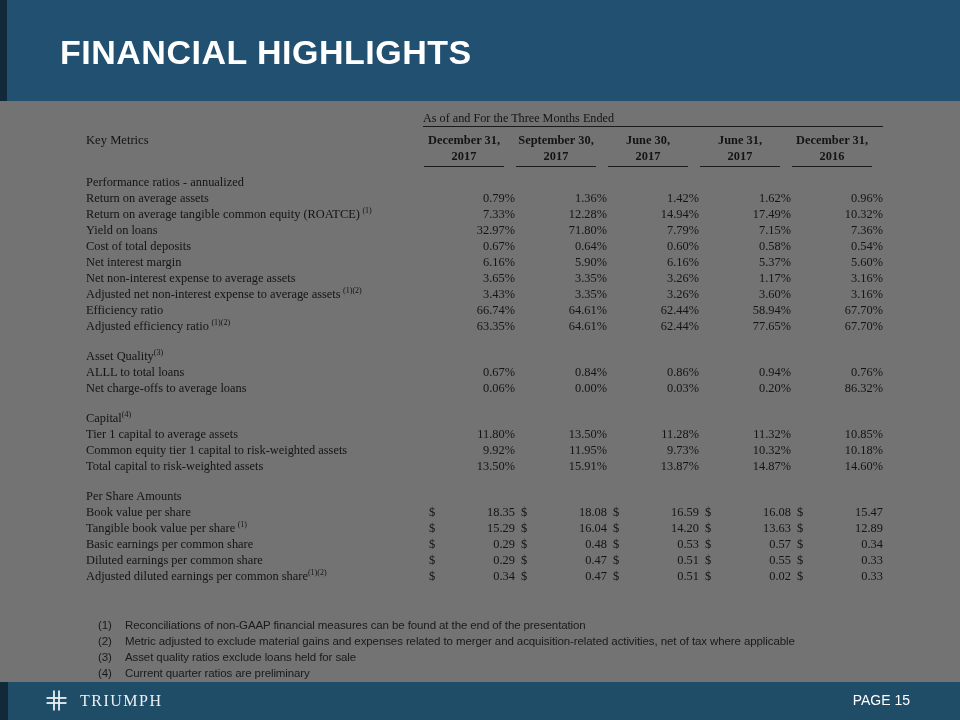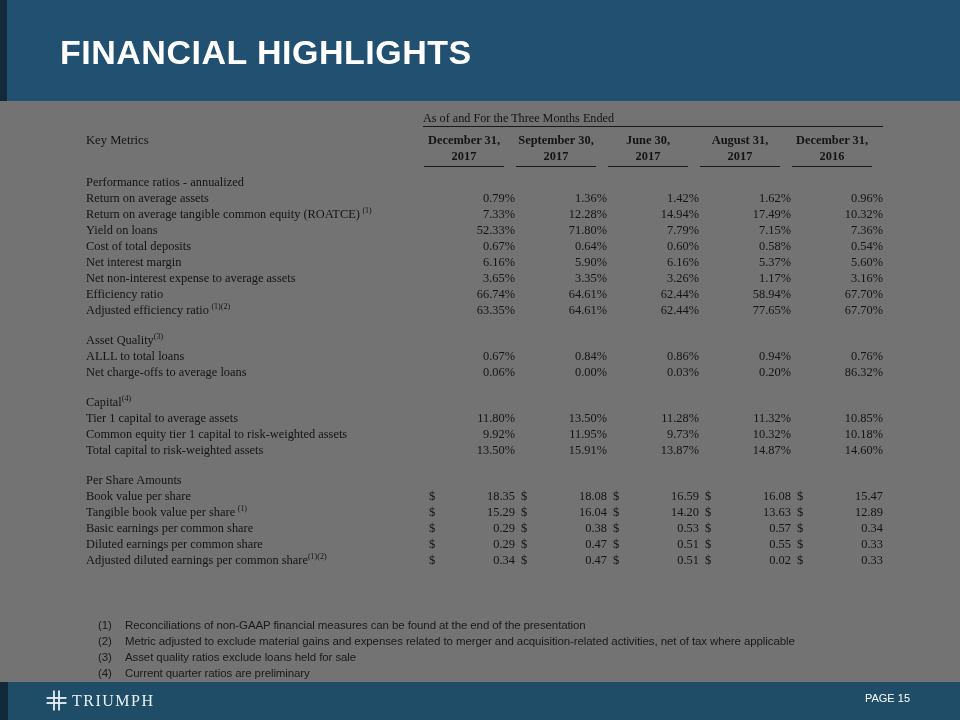--- a/index.html
+++ b/index.html
@@ -6,24 +6,24 @@
   .slide{position:relative;width:960px;height:720px;background:#737373;overflow:hidden;
          font-family:"Liberation Serif",serif;color:#141414;}
   
   .header{position:absolute;top:0;left:0;width:960px;height:101px;background:#215070;}
   .header-edge{position:absolute;top:0;left:0;width:7px;height:101px;background:#12293a;}
   .title{position:absolute;left:60px;top:33px;font-family:"Liberation Sans",sans-serif;
          font-weight:bold;font-size:34px;letter-spacing:.5px;color:#ffffff;white-space:nowrap;}
   
   .footer{position:absolute;left:0;bottom:0;width:960px;height:38px;background:#1f4c67;}
   .footer-edge{position:absolute;left:0;bottom:0;width:8px;height:38px;background:#12293a;}
-  .logo{position:absolute;left:46px;top:8px;display:flex;align-items:center;gap:5px;color:#eaf1f5;}
+  .logo{position:absolute;left:46px;top:8px;display:flex;align-items:center;gap:13px;color:#eaf1f5;}
   .logo-text{font-family:"Liberation Serif",serif;font-size:16px;letter-spacing:1.5px;}
   .page-num{position:absolute;right:50px;top:10px;font-family:"Liberation Sans",sans-serif;
-            font-size:11px;color:#ffffff;}
+            font-size:14px;color:#ffffff;}
   
   table.km{position:absolute;left:86px;top:104px;border-collapse:collapse;table-layout:fixed;
            font-size:12.4px;line-height:16px;}
   table.km th,table.km td{padding:0;font-weight:normal;vertical-align:bottom;}
   .lblcol{width:337px;text-align:left;}
   td.val,th.vh{width:92px;}
   td.val{text-align:right;padding-right:11px;white-space:nowrap;}
   th.vh{vertical-align:bottom;}
   .dc{width:80px;margin-left:auto;margin-right:11px;text-align:center;font-weight:bold;
       white-space:nowrap;font-size:12.4px;}
@@ -67,21 +67,21 @@
         <th class="vh">
             <div class="dc">December 31,</div>
           </th>
         <th class="vh">
             <div class="dc">September 30,</div>
           </th>
         <th class="vh">
             <div class="dc">June 30,</div>
           </th>
         <th class="vh">
-            <div class="dc">August 31,</div>
+            <div class="dc">June 31,</div>
           </th>
         <th class="vh">
             <div class="dc">December 31,</div>
           </th>
       </tr>
       <tr class="years">
         <th class="lblcol"></th>
         <th class="vh">
             <div class="dc yr">2017</div>
           </th>
@@ -117,21 +117,21 @@
         <tr class="row">
           <td class="lblcol lbl2">Return on average tangible common equity (ROATCE) <sup>(1)</sup></td>
           <td class="val">7.33%</td>
           <td class="val">12.28%</td>
           <td class="val">14.94%</td>
           <td class="val">17.49%</td>
           <td class="val">10.32%</td>
         </tr>
         <tr class="row">
           <td class="lblcol lbl2">Yield on loans</td>
-          <td class="val">52.33%</td>
+          <td class="val">32.97%</td>
           <td class="val">71.80%</td>
           <td class="val">7.79%</td>
           <td class="val">7.15%</td>
           <td class="val">7.36%</td>
         </tr>
         <tr class="row">
           <td class="lblcol lbl2">Cost of total deposits</td>
           <td class="val">0.67%</td>
           <td class="val">0.64%</td>
           <td class="val">0.60%</td>
@@ -148,20 +148,28 @@
         </tr>
         <tr class="row">
           <td class="lblcol lbl2">Net non-interest expense to average assets</td>
           <td class="val">3.65%</td>
           <td class="val">3.35%</td>
           <td class="val">3.26%</td>
           <td class="val">1.17%</td>
           <td class="val">3.16%</td>
         </tr>
         <tr class="row">
+          <td class="lblcol lbl2">Adjusted net non-interest expense to average assets <sup>(1)(2)</sup></td>
+          <td class="val">3.43%</td>
+          <td class="val">3.35%</td>
+          <td class="val">3.26%</td>
+          <td class="val">3.60%</td>
+          <td class="val">3.16%</td>
+        </tr>
+        <tr class="row">
           <td class="lblcol lbl2">Efficiency ratio</td>
           <td class="val">66.74%</td>
           <td class="val">64.61%</td>
           <td class="val">62.44%</td>
           <td class="val">58.94%</td>
           <td class="val">67.70%</td>
         </tr>
         <tr class="row">
           <td class="lblcol lbl2">Adjusted efficiency ratio <sup>(1)(2)</sup></td>
           <td class="val">63.35%</td>
@@ -298,21 +306,21 @@
           <td class="lblcol lbl2">Basic earnings per common share</td>
           <td class="val">
             <div class="cur">
               <span>$</span>
               <span>0.29</span>
             </div>
           </td>
           <td class="val">
             <div class="cur">
               <span>$</span>
-              <span>0.38</span>
+              <span>0.48</span>
             </div>
           </td>
           <td class="val">
             <div class="cur">
               <span>$</span>
               <span>0.53</span>
             </div>
           </td>
           <td class="val">
             <div class="cur">

